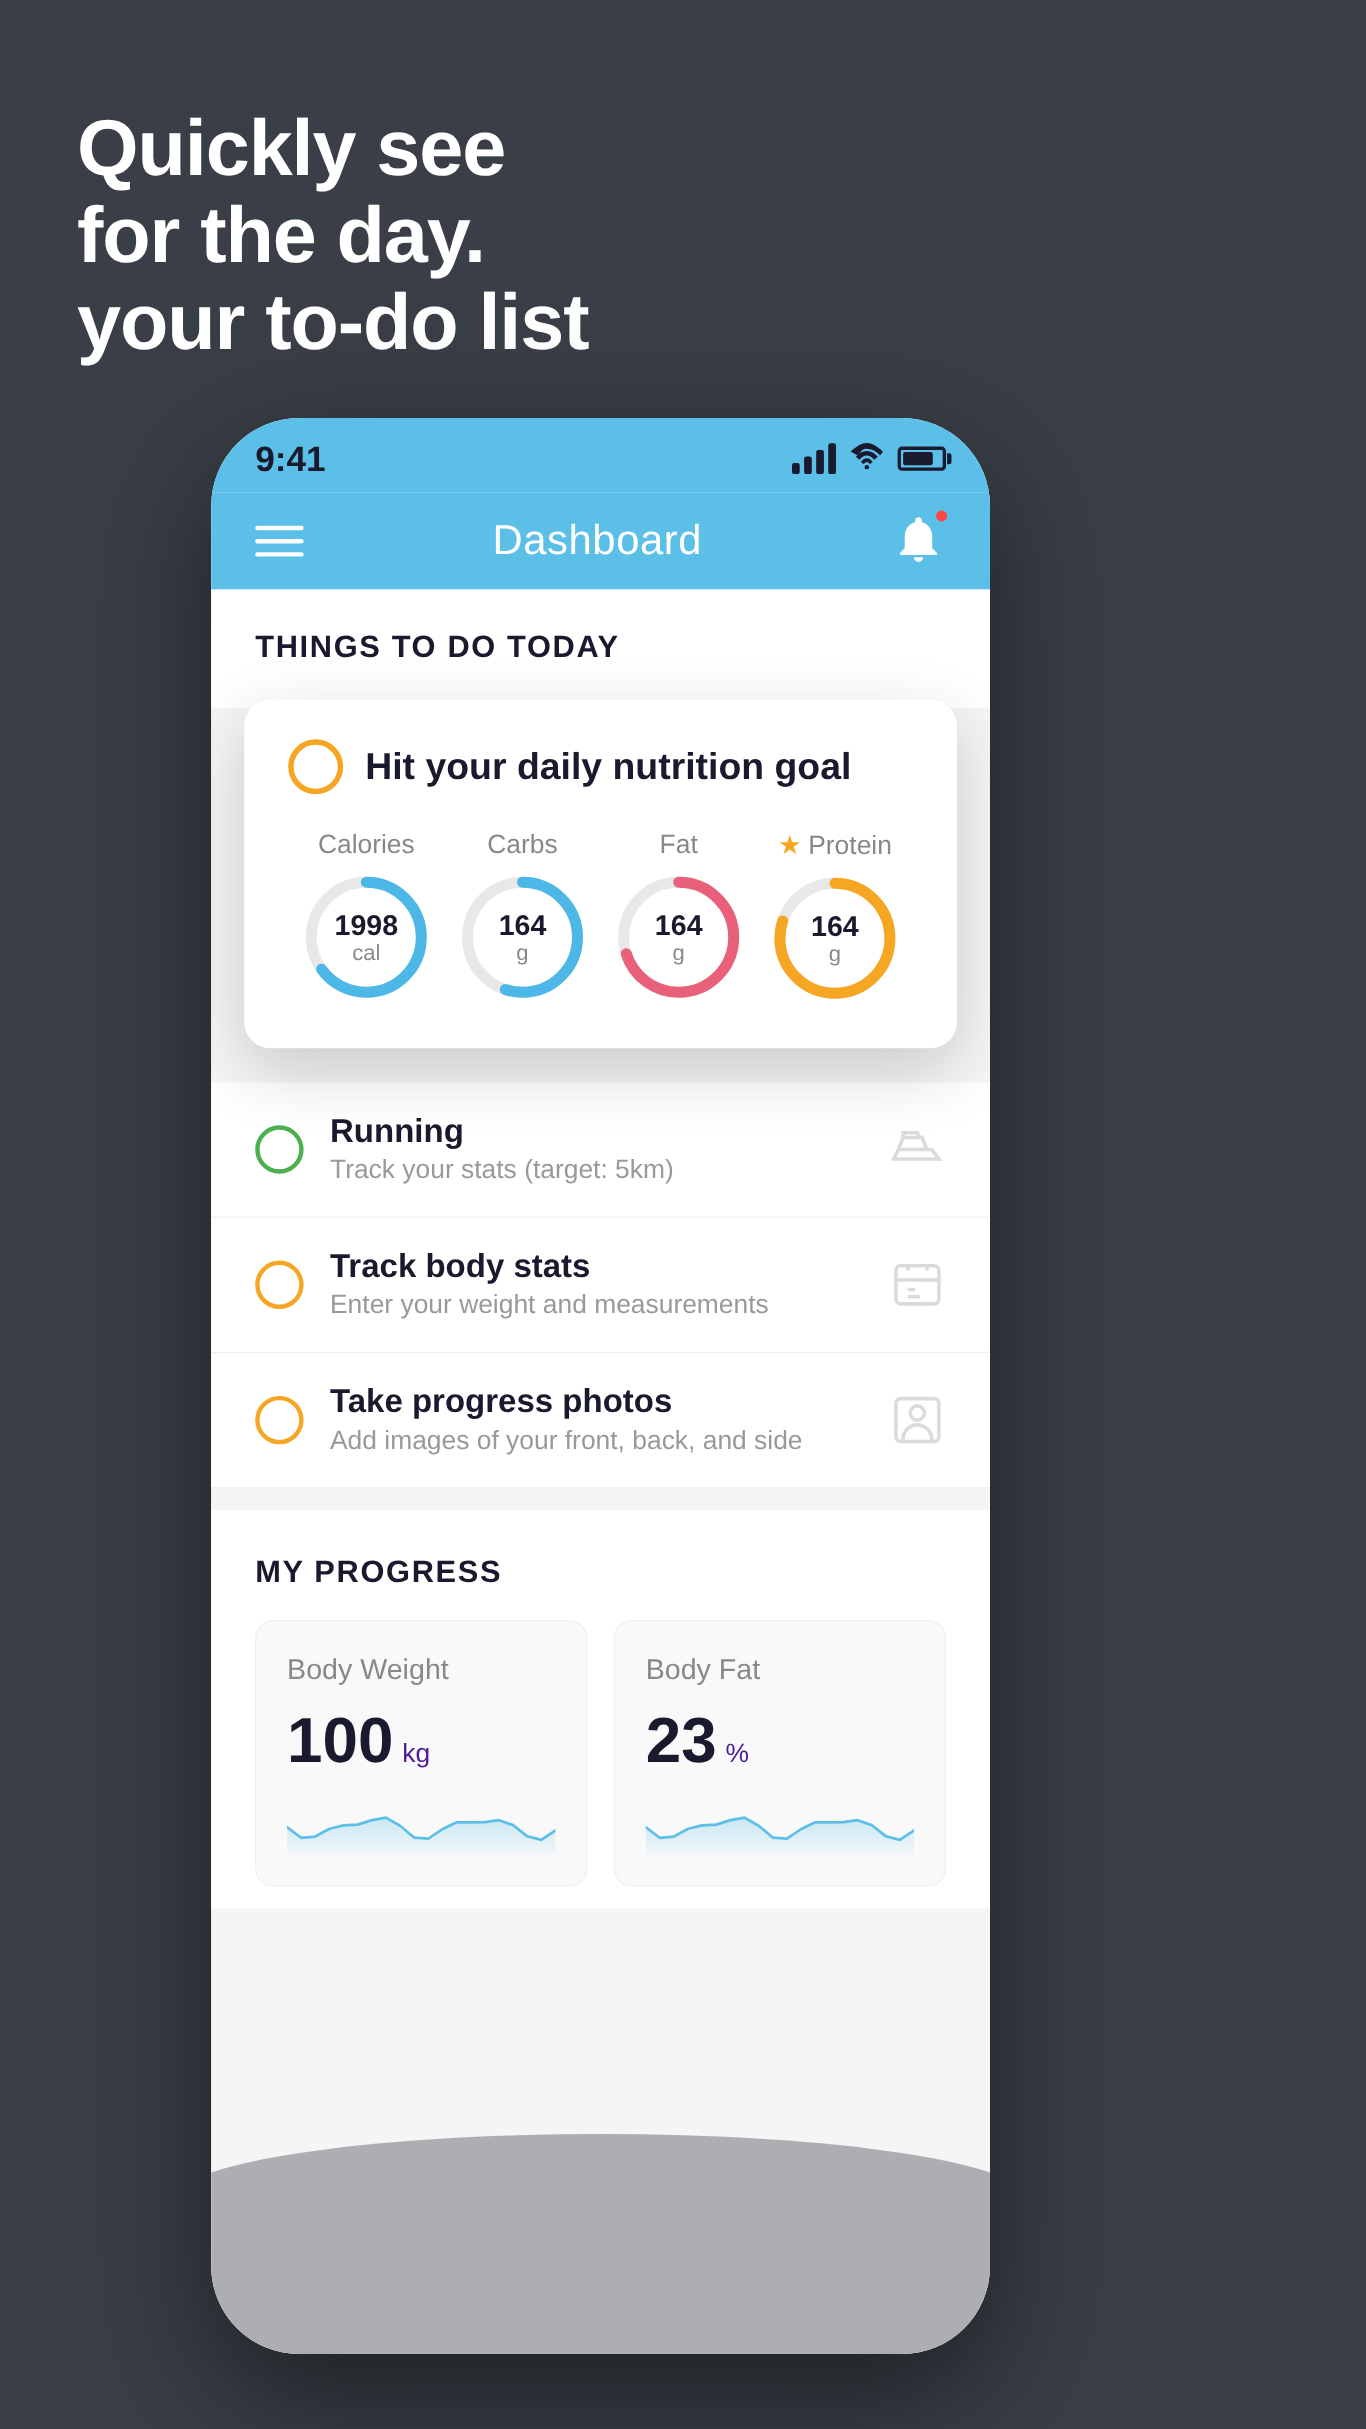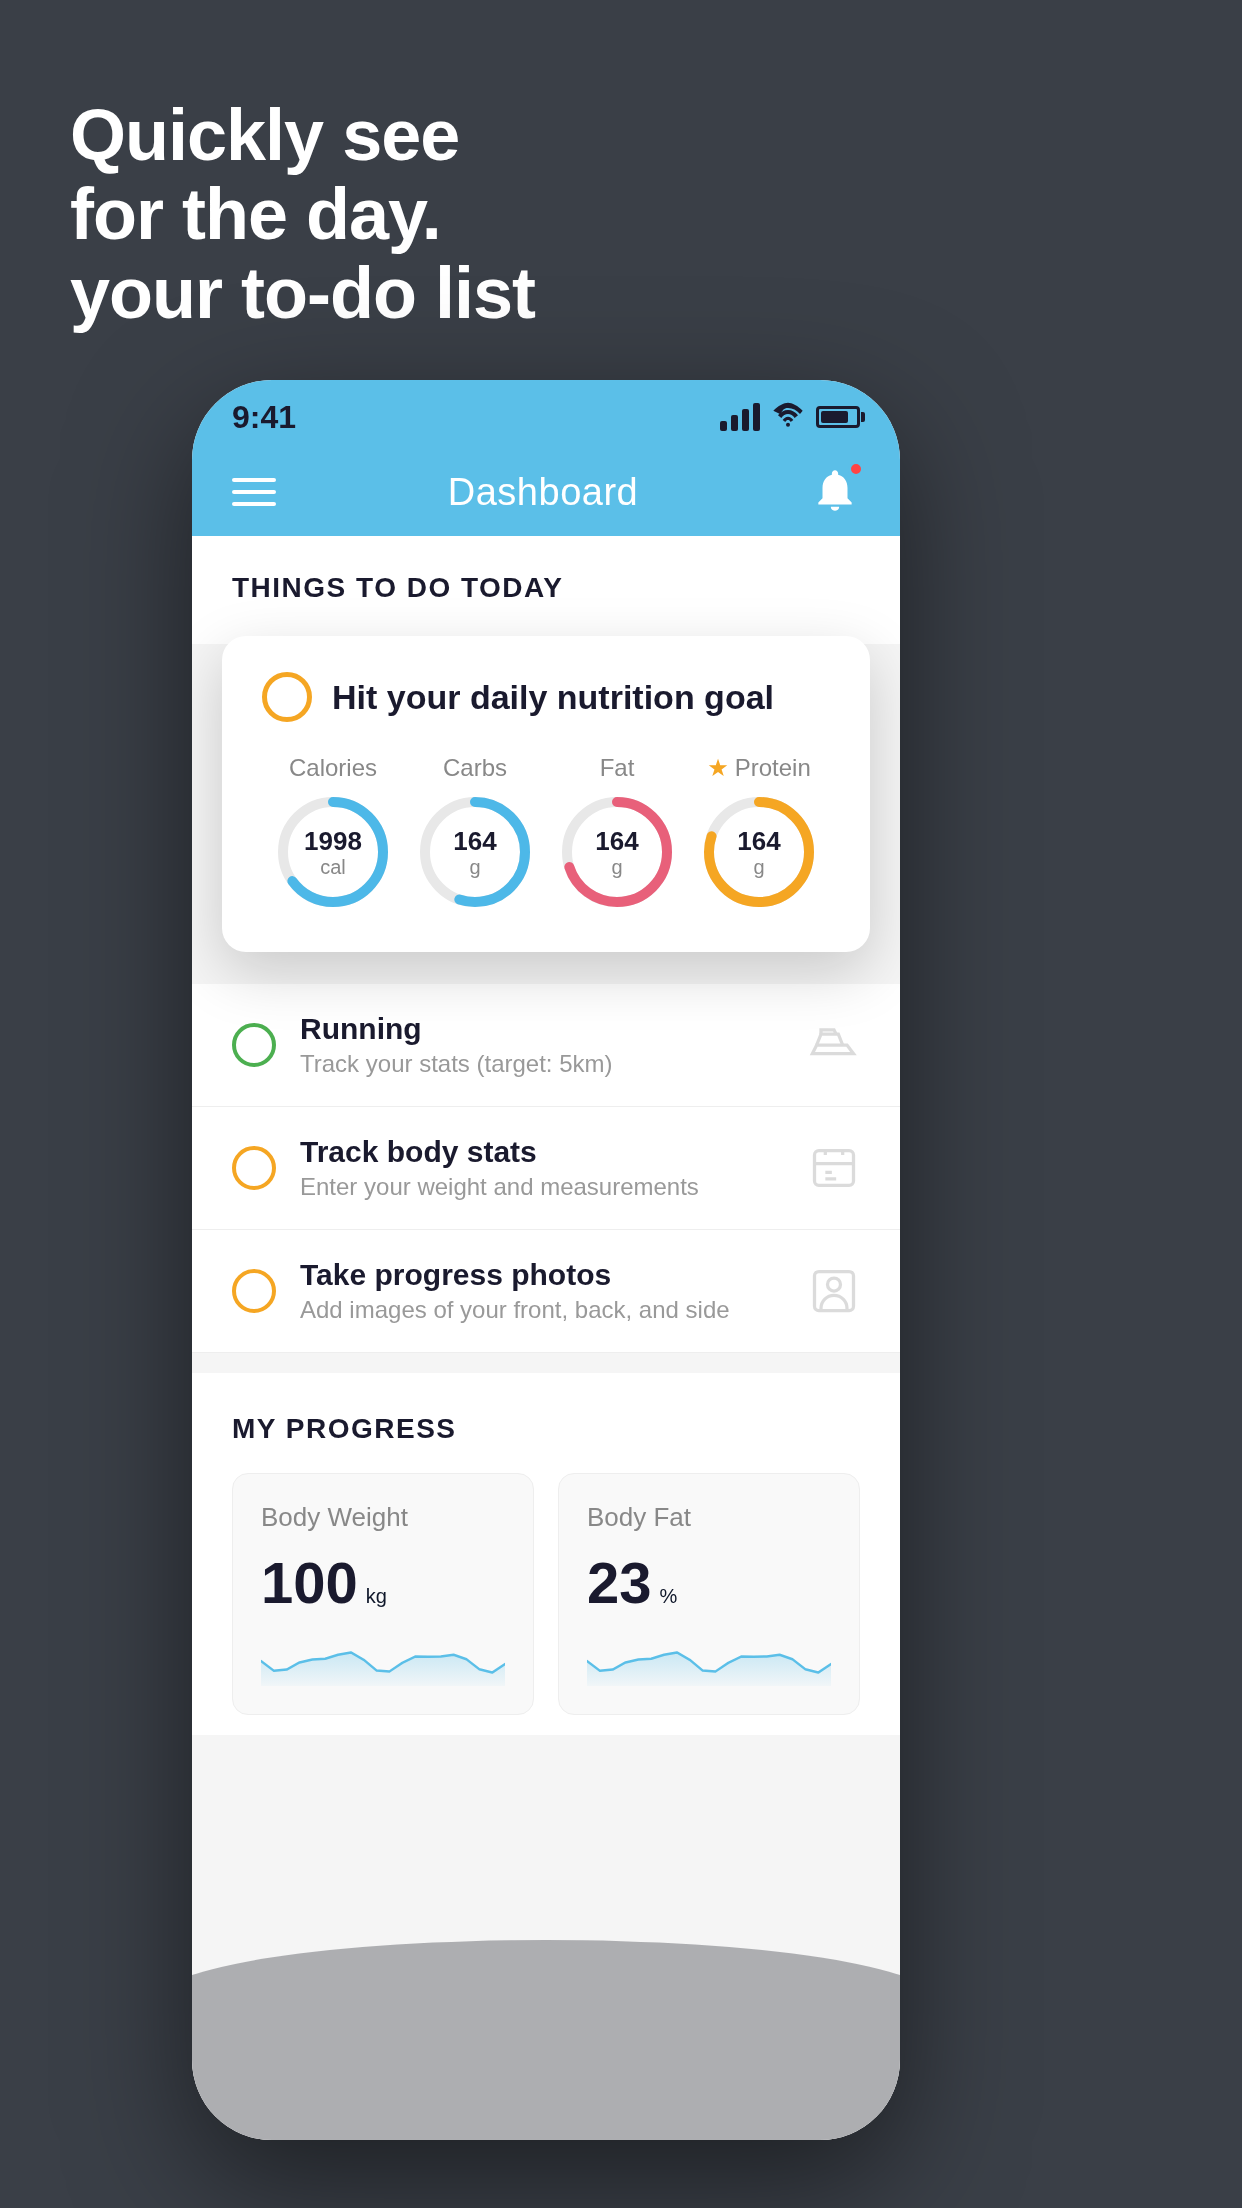--- a/index.html
+++ b/index.html
@@ -347,22 +347,22 @@
       align-items: baseline;
       gap: 8px;
       margin-bottom: 20px;
     }
     .progress-number {
       font-size: 58px;
       font-weight: 800;
       color: #1a1a2e;
     }
     .progress-unit {
-      font-size: 20px;
-      color: #0f172a;
+      font-size: 24px;
+      color: #4c1d95;
     }
     .progress-chart {
       height: 50px;
       position: relative;
     }
     .progress-chart svg {
       width: 100%;
       height: 50px;
     }
 

